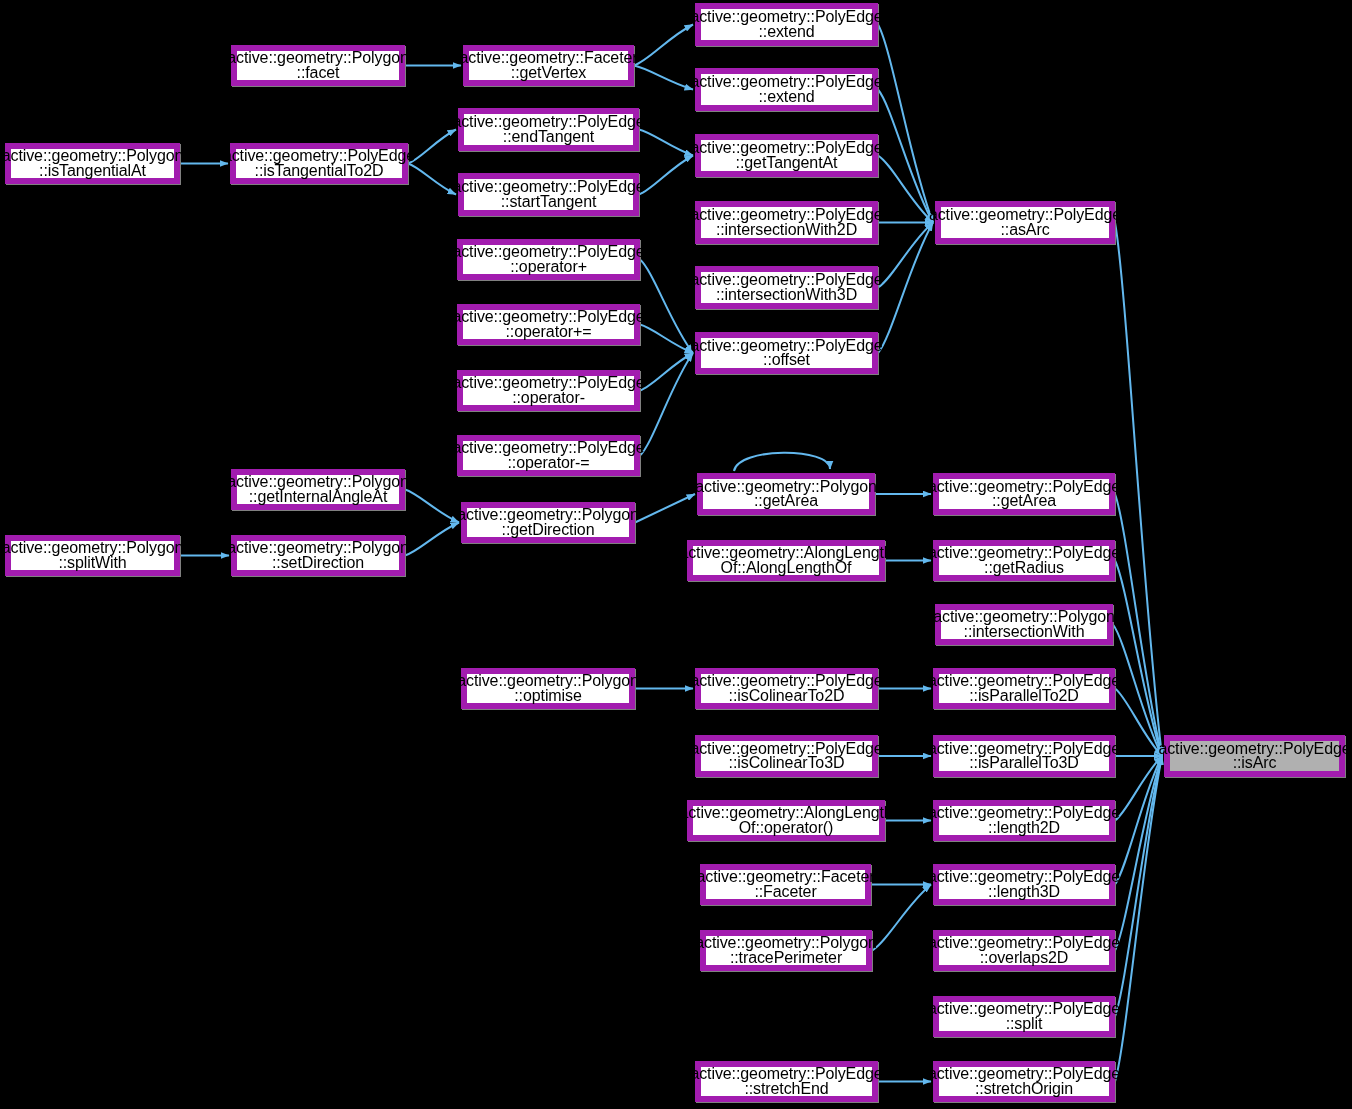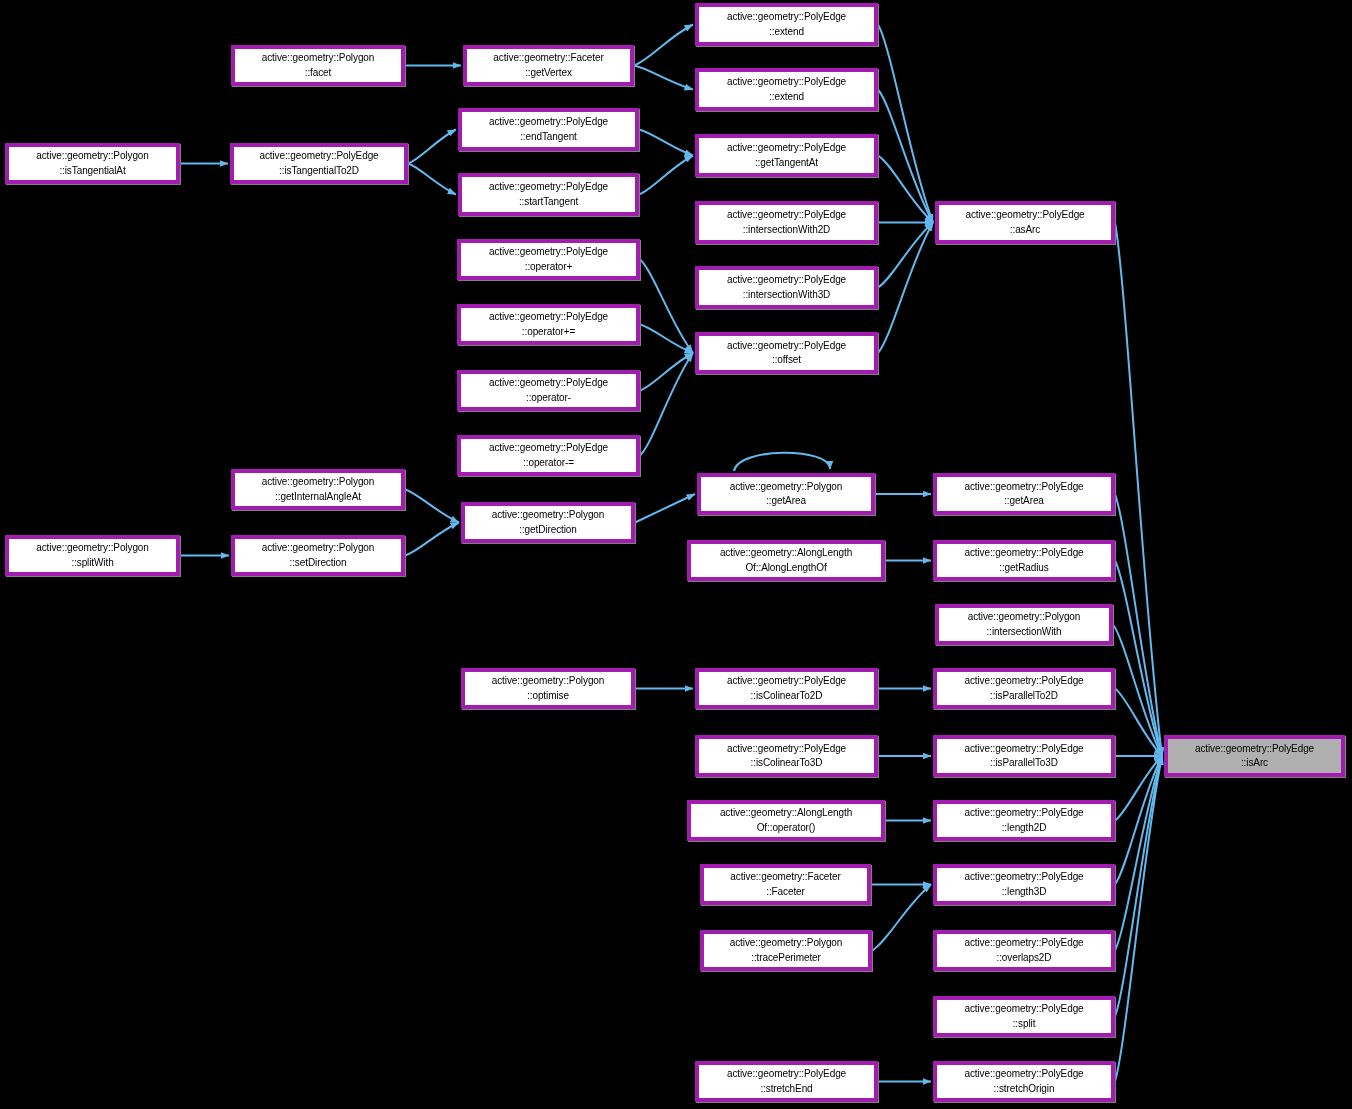--- a/index.html
+++ b/index.html
@@ -1,21 +1,21 @@
 <!DOCTYPE html>
 <html><head>
 <meta charset="utf-8">
 <style>
   html,body{margin:0;padding:0;background:#000;}
   #canvas{position:relative;width:1352px;height:1109px;background:#000;overflow:hidden;
           font-family:"Liberation Sans","DejaVu Sans",sans-serif;}
   svg.edges{position:absolute;left:0;top:0;width:1352px;height:1109px;pointer-events:none;}
-  .node{position:absolute;box-sizing:border-box;background:#ffffff;border:4px solid #a21caf;
+  .node{position:absolute;box-sizing:border-box;background:#ffffff;border:6px solid #a21caf;
         box-shadow:1px 1px 0 0 #808080;display:flex;align-items:center;justify-content:center;
-        text-align:center;color:#000;font-size:10px;line-height:14.5px;z-index:5;
+        text-align:center;color:#000;font-size:16px;line-height:14.5px;z-index:5;
         padding:1px 3px;letter-spacing:-0.1px;}
   .node.hl{background:#b0b0b0;}
   .node span{display:block;white-space:pre-line;}
 </style>
 </head>
 <body>
 
 <div id="canvas">
   <svg class="edges" viewBox="0 0 1352 1109">
     <defs>

